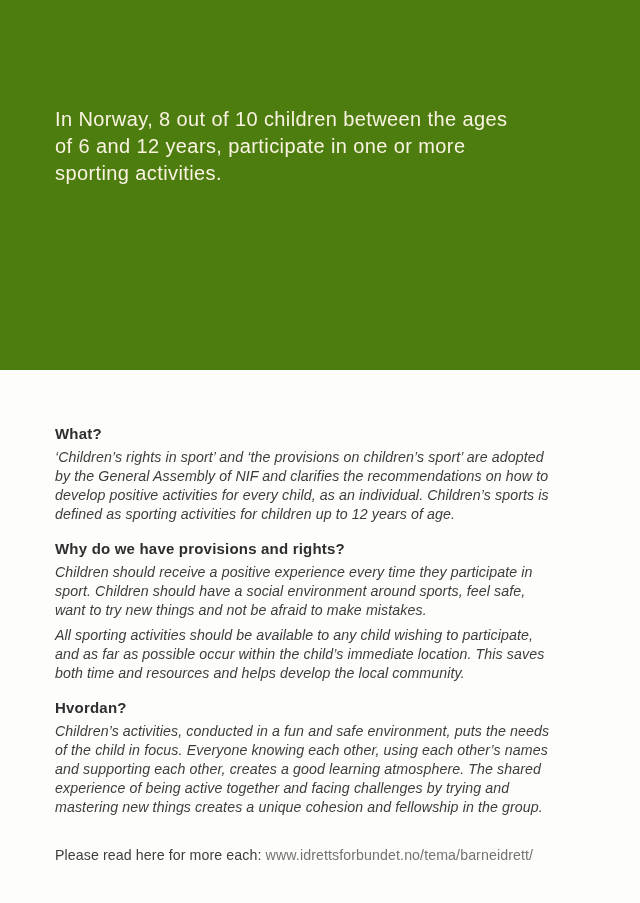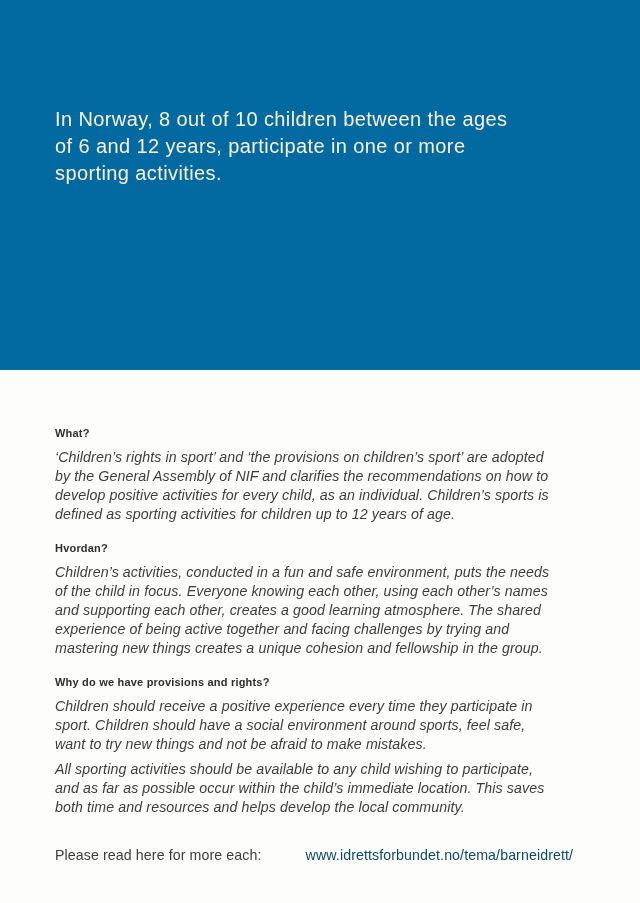--- a/index.html
+++ b/index.html
@@ -13,21 +13,21 @@
     width: 640px;
     height: 903px;
     background: #FDFDFB;
     overflow: hidden;
   }
   
   .banner {
     box-sizing: border-box;
     width: 640px;
     height: 370px;
-    background: #0369a1;
+    background: #4d7c0f;
     padding: 106px 30px 0 55px;
   }
   .banner p {
     margin: 0 0 20px 0;
     white-space: pre-line;
     color: #FAF3E2;
     font-size: 20px;
     line-height: 27px;
     letter-spacing: 0.4px;
     font-weight: 400;
@@ -35,21 +35,21 @@
   
   .content {
     box-sizing: border-box;
     padding: 54px 25px 0 55px;
   }
   .content section {
     margin-bottom: 15px;
   }
   .content h3 {
     margin: 0;
-    font-size: 11px;
+    font-size: 15px;
     line-height: 19px;
     color: #2E2E2E;
     letter-spacing: 0.2px;
     font-weight: 700;
   }
   .content p.body {
     margin: 5px 0 0 0;
     white-space: pre-line;
     font-size: 14.2px;
     line-height: 19px;
@@ -61,23 +61,22 @@
     margin-top: 6px;
   }
   .footer-line {
     margin: 29px 0 0 0;
     font-size: 14.2px;
     line-height: 19px;
     color: #3D3D3D;
     letter-spacing: 0.1px;
   }
   .footer-line a {
-    color: #0c4a6e;
+    color: #737373;
     text-decoration: none;
-    margin-left: 40px;
   }
 </style>
 </head>
 <body>
 
 <div class="page">
 
   <header class="banner">
     <p>In Norway, 8 out of 10 children between the ages
 of 6 and 12 years, participate in one or more
@@ -88,35 +87,35 @@
 
     <section>
       <h3>What?</h3>
       <p class="body">‘Children’s rights in sport’ and ‘the provisions on children’s sport’ are adopted
 by the General Assembly of NIF and clarifies the recommendations on how to
 develop positive activities for every child, as an individual. Children’s sports is
 defined as sporting activities for children up to 12 years of age.</p>
     </section>
 
     <section>
-      <h3>Hvordan?</h3>
-      <p class="body">Children’s activities, conducted in a fun and safe environment,  puts the needs
-of the child in focus. Everyone knowing each other, using each other’s names
-and supporting each other, creates a good learning atmosphere. The shared
-experience of being active together and facing challenges by trying and
-mastering new things creates a unique cohesion and fellowship in the group.</p>
-    </section>
-
-    <section>
       <h3>Why do we have provisions and rights?</h3>
       <p class="body">Children should receive a positive experience every time they participate in
 sport. Children should have a social environment around sports, feel safe,
 want to try new things and not be afraid to make mistakes.</p>
       <p class="body">All sporting activities should be available to any child wishing to participate,
 and as far as possible occur within the child’s immediate location. This saves
 both time and resources and helps develop the local community.</p>
     </section>
 
+    <section>
+      <h3>Hvordan?</h3>
+      <p class="body">Children’s activities, conducted in a fun and safe environment,  puts the needs
+of the child in focus. Everyone knowing each other, using each other’s names
+and supporting each other, creates a good learning atmosphere. The shared
+experience of being active together and facing challenges by trying and
+mastering new things creates a unique cohesion and fellowship in the group.</p>
+    </section>
+
     <p class="footer-line"><span>Please read here for more each: </span><a href="#">www.idrettsforbundet.no/tema/barneidrett/</a></p>
 
   </main>
 
 </div>
 
 </body></html>

